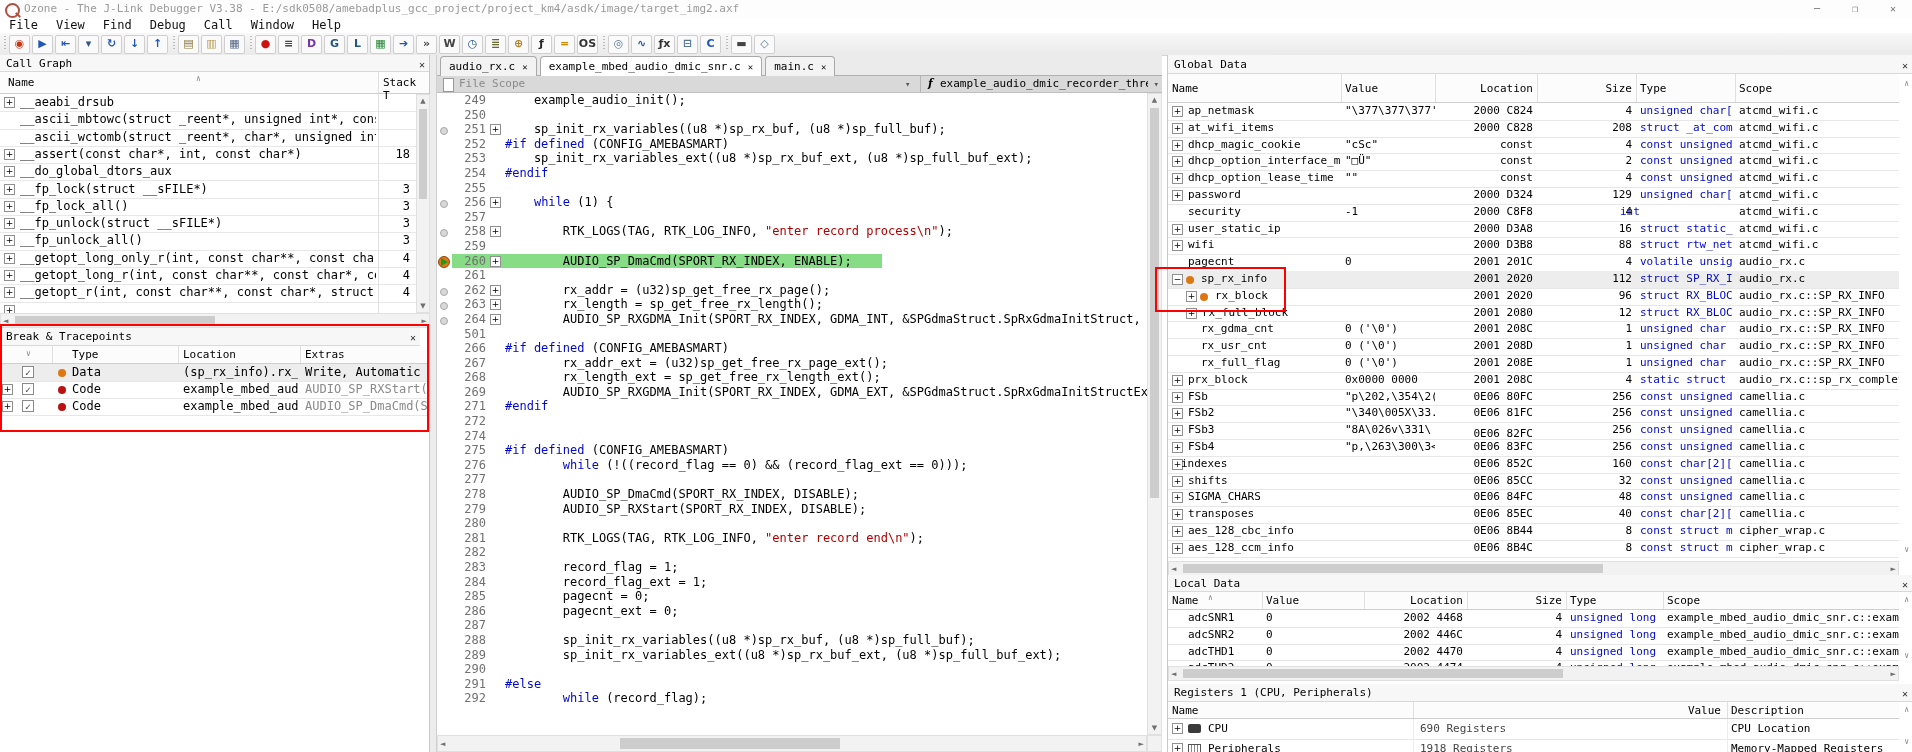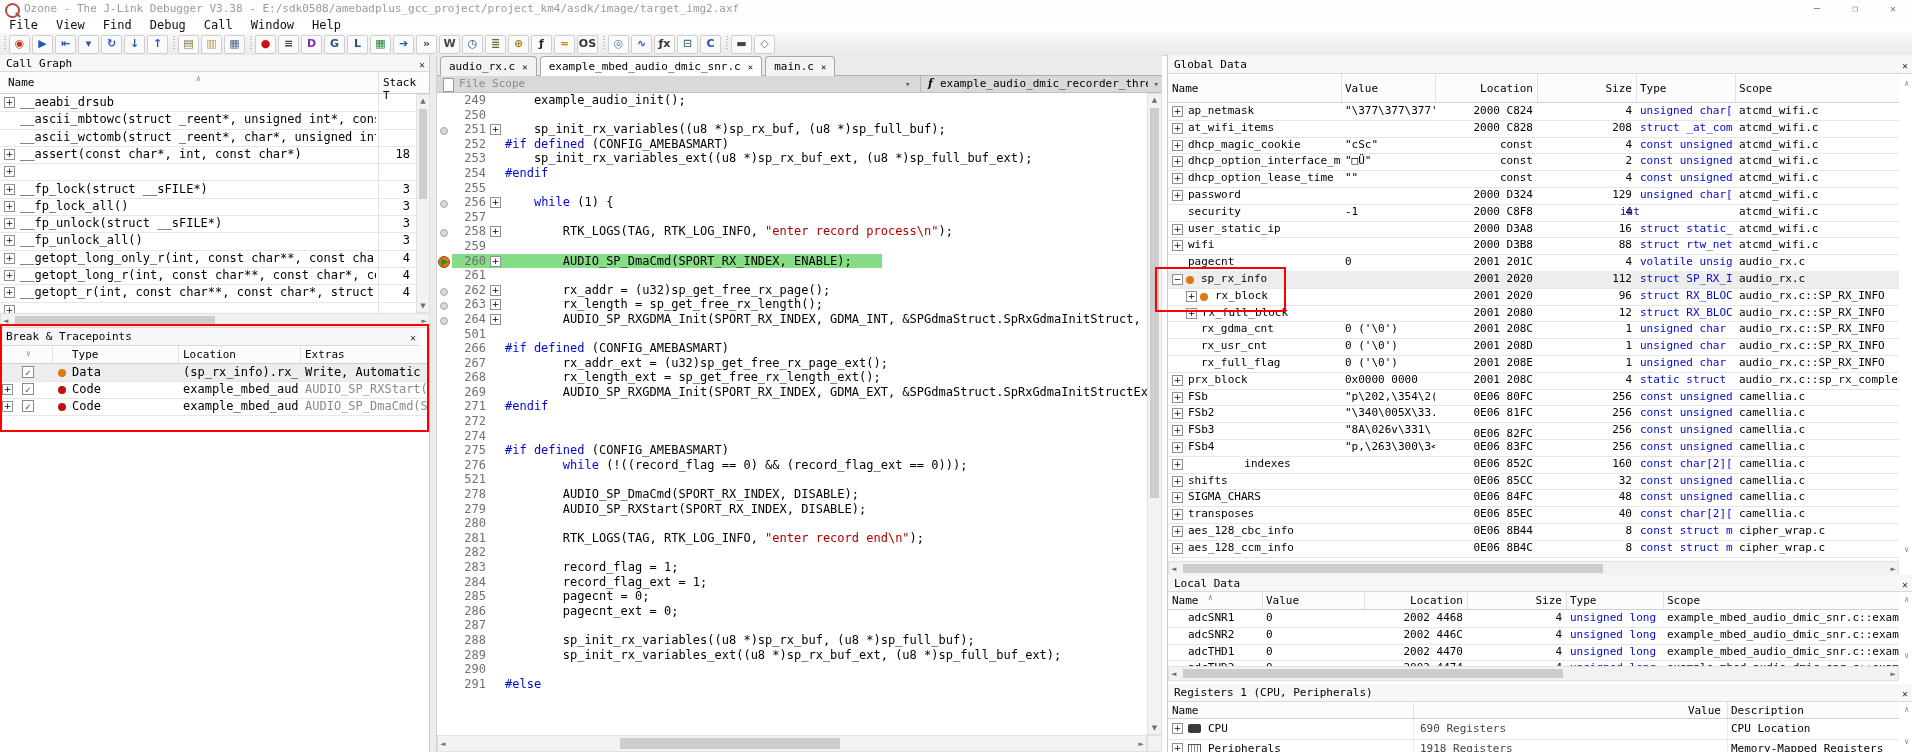--- a/index.html
+++ b/index.html
@@ -122,20 +122,21 @@
         <span class="abs" style="left: 20px; top: 0px; width: 356px; overflow: hidden;">__ascii_wctomb(struct _reent*, char*, unsigned int,</span>
         <span class="cell r" style="left: 378px; width: 34px; border-left: 1px solid rgb(224, 224, 224); padding-right: 2px; box-sizing: border-box;"></span>
       </div>
       <div class="row" style="top: 51.9px; height: 17.3px;">
         <div class="ebox" style="left: 4px; top: 3px;">+</div>
         <span class="abs" style="left: 20px; top: 0px; width: 356px; overflow: hidden;">__assert(const char*, int, const char*)</span>
         <span class="cell r" style="left: 378px; width: 34px; border-left: 1px solid rgb(224, 224, 224); padding-right: 2px; box-sizing: border-box;">18</span>
       </div>
       <div class="row" style="top: 69.2px; height: 17.3px;">
         <div class="ebox" style="left: 4px; top: 3px;">+</div>
+        <span class="abs" style="left: 20px; top: 0px; width: 356px; overflow: hidden;">__do_global_dtors_aux</span>
         <span class="cell r" style="left: 378px; width: 34px; border-left: 1px solid rgb(224, 224, 224); padding-right: 2px; box-sizing: border-box;"></span>
       </div>
       <div class="row" style="top: 86.5px; height: 17.3px;">
         <div class="ebox" style="left: 4px; top: 3px;">+</div>
         <span class="abs" style="left: 20px; top: 0px; width: 356px; overflow: hidden;">__fp_lock(struct __sFILE*)</span>
         <span class="cell r" style="left: 378px; width: 34px; border-left: 1px solid rgb(224, 224, 224); padding-right: 2px; box-sizing: border-box;">3</span>
       </div>
       <div class="row" style="top: 103.8px; height: 17.3px;">
         <div class="ebox" style="left: 4px; top: 3px;">+</div>
         <span class="abs" style="left: 20px; top: 0px; width: 356px; overflow: hidden;">__fp_lock_all()</span>
@@ -254,35 +255,36 @@
     <div class="cl"><div class="clm"></div><div class="cln">501</div><div class="clt"></div></div>
     <div class="cl"><div class="clm"></div><div class="cln">266</div><div class="clt"><span class="k">#if defined</span><span class="n"> (CONFIG_AMEBASMART)</span></div></div>
     <div class="cl"><div class="clm"></div><div class="cln">267</div><div class="clt"><span class="n">        rx_addr_ext = (u32)sp_get_free_rx_page_ext();</span></div></div>
     <div class="cl"><div class="clm"></div><div class="cln">268</div><div class="clt"><span class="n">        rx_length_ext = sp_get_free_rx_length_ext();</span></div></div>
     <div class="cl"><div class="clm"></div><div class="cln">269</div><div class="clt"><span class="n">        AUDIO_SP_RXGDMA_Init(SPORT_RX_INDEX, GDMA_EXT, &amp;SPGdmaStruct.SpRxGdmaInitStructExt, &amp;SPGdm</span></div></div>
     <div class="cl"><div class="clm"></div><div class="cln">271</div><div class="clt"><span class="k">#endif</span></div></div>
     <div class="cl"><div class="clm"></div><div class="cln">272</div><div class="clt"></div></div>
     <div class="cl"><div class="clm"></div><div class="cln">274</div><div class="clt"></div></div>
     <div class="cl"><div class="clm"></div><div class="cln">275</div><div class="clt"><span class="k">#if defined</span><span class="n"> (CONFIG_AMEBASMART)</span></div></div>
     <div class="cl"><div class="clm"></div><div class="cln">276</div><div class="clt"><span class="n">        </span><span class="k">while</span><span class="n"> (!((record_flag == 0) &amp;&amp; (record_flag_ext == 0)));</span></div></div>
-    <div class="cl"><div class="clm"></div><div class="cln">521</div><div class="clt"></div></div>
+    <div class="cl"><div class="clm"></div><div class="cln">277</div><div class="clt"></div></div>
     <div class="cl"><div class="clm"></div><div class="cln">278</div><div class="clt"><span class="n">        AUDIO_SP_DmaCmd(SPORT_RX_INDEX, DISABLE);</span></div></div>
     <div class="cl"><div class="clm"></div><div class="cln">279</div><div class="clt"><span class="n">        AUDIO_SP_RXStart(SPORT_RX_INDEX, DISABLE);</span></div></div>
     <div class="cl"><div class="clm"></div><div class="cln">280</div><div class="clt"></div></div>
     <div class="cl"><div class="clm"></div><div class="cln">281</div><div class="clt"><span class="n">        RTK_LOGS(TAG, RTK_LOG_INFO, </span><span class="s">"enter record end\n"</span><span class="n">);</span></div></div>
     <div class="cl"><div class="clm"></div><div class="cln">282</div><div class="clt"></div></div>
     <div class="cl"><div class="clm"></div><div class="cln">283</div><div class="clt"><span class="n">        record_flag = 1;</span></div></div>
     <div class="cl"><div class="clm"></div><div class="cln">284</div><div class="clt"><span class="n">        record_flag_ext = 1;</span></div></div>
     <div class="cl"><div class="clm"></div><div class="cln">285</div><div class="clt"><span class="n">        pagecnt = 0;</span></div></div>
     <div class="cl"><div class="clm"></div><div class="cln">286</div><div class="clt"><span class="n">        pagecnt_ext = 0;</span></div></div>
     <div class="cl"><div class="clm"></div><div class="cln">287</div><div class="clt"></div></div>
     <div class="cl"><div class="clm"></div><div class="cln">288</div><div class="clt"><span class="n">        sp_init_rx_variables((u8 *)sp_rx_buf, (u8 *)sp_full_buf);</span></div></div>
     <div class="cl"><div class="clm"></div><div class="cln">289</div><div class="clt"><span class="n">        sp_init_rx_variables_ext((u8 *)sp_rx_buf_ext, (u8 *)sp_full_buf_ext);</span></div></div>
     <div class="cl"><div class="clm"></div><div class="cln">290</div><div class="clt"></div></div>
     <div class="cl"><div class="clm"></div><div class="cln">291</div><div class="clt"><span class="k">#else</span></div></div>
+    <div class="cl"><div class="clm"></div><div class="cln">292</div><div class="clt"><span class="n">        </span><span class="k">while</span><span class="n"> (record_flag);</span></div></div>
   </div>
 <div class="abs sb" style="left:1147px;top:93px;width:15px;height:642px">
   <div class="sbarr" style="left:0;right:0;top:2px">▲</div>
   <div class="sbthumb" style="left:2px;right:2px;top:14px;height:390px"></div>
   <div class="sbarr" style="left:0;right:0;bottom:2px">▼</div>
 </div>
 <div class="abs sb" style="left:437px;top:735px;width:710px;height:17px">
   <div class="sbarr" style="left:2px;top:4px">◄</div>
   <div class="sbthumb" style="top:2px;bottom:2px;left:182px;width:220px"></div>
   <div class="sbarr" style="right:2px;top:4px">►</div>
@@ -490,21 +492,21 @@
         <div class="ebox" style="left: 4px; top: 3px;">+</div>
         <span class="cell " style="left: 20px; width: 153px;">FSb4</span>
         <span class="cell " style="left: 173px; width: 94px; padding: 0px 4px; box-sizing: border-box;">"p,\263\300\3&lt;</span>
         <span class="cell r " style="left: 267px; width: 102px; padding: 0px 4px; box-sizing: border-box;">0E06 83FC</span>
         <span class="cell r " style="left: 369px; width: 99px; padding: 0px 4px; box-sizing: border-box;">256</span>
         <span class="cell blue" style="left: 468px; width: 99px; padding: 0px 4px; box-sizing: border-box;">const unsigned</span>
         <span class="cell " style="left: 567px; width: 164px; padding: 0px 4px; box-sizing: border-box;">camellia.c</span>
       </div>
       <div class="row" style="top: 352.8px; height: 16.8px;">
         <div class="ebox" style="left: 4px; top: 3px;">+</div>
-        <span class="cell " style="left: 23px; width: 153px; text-align: center;">indexes</span>
+        <span class="cell " style="left: 13px; width: 153px;">indexes</span>
         <span class="cell " style="left: 173px; width: 94px; padding: 0px 4px; box-sizing: border-box;"></span>
         <span class="cell r " style="left: 267px; width: 102px; padding: 0px 4px; box-sizing: border-box;">0E06 852C</span>
         <span class="cell r " style="left: 369px; width: 99px; padding: 0px 4px; box-sizing: border-box;">160</span>
         <span class="cell blue" style="left: 468px; width: 99px; padding: 0px 4px; box-sizing: border-box;">const char[2][</span>
         <span class="cell " style="left: 567px; width: 164px; padding: 0px 4px; box-sizing: border-box;">camellia.c</span>
       </div>
       <div class="row" style="top: 369.6px; height: 16.8px;">
         <div class="ebox" style="left: 4px; top: 3px;">+</div>
         <span class="cell " style="left: 20px; width: 153px;">shifts</span>
         <span class="cell " style="left: 173px; width: 94px; padding: 0px 4px; box-sizing: border-box;"></span>

